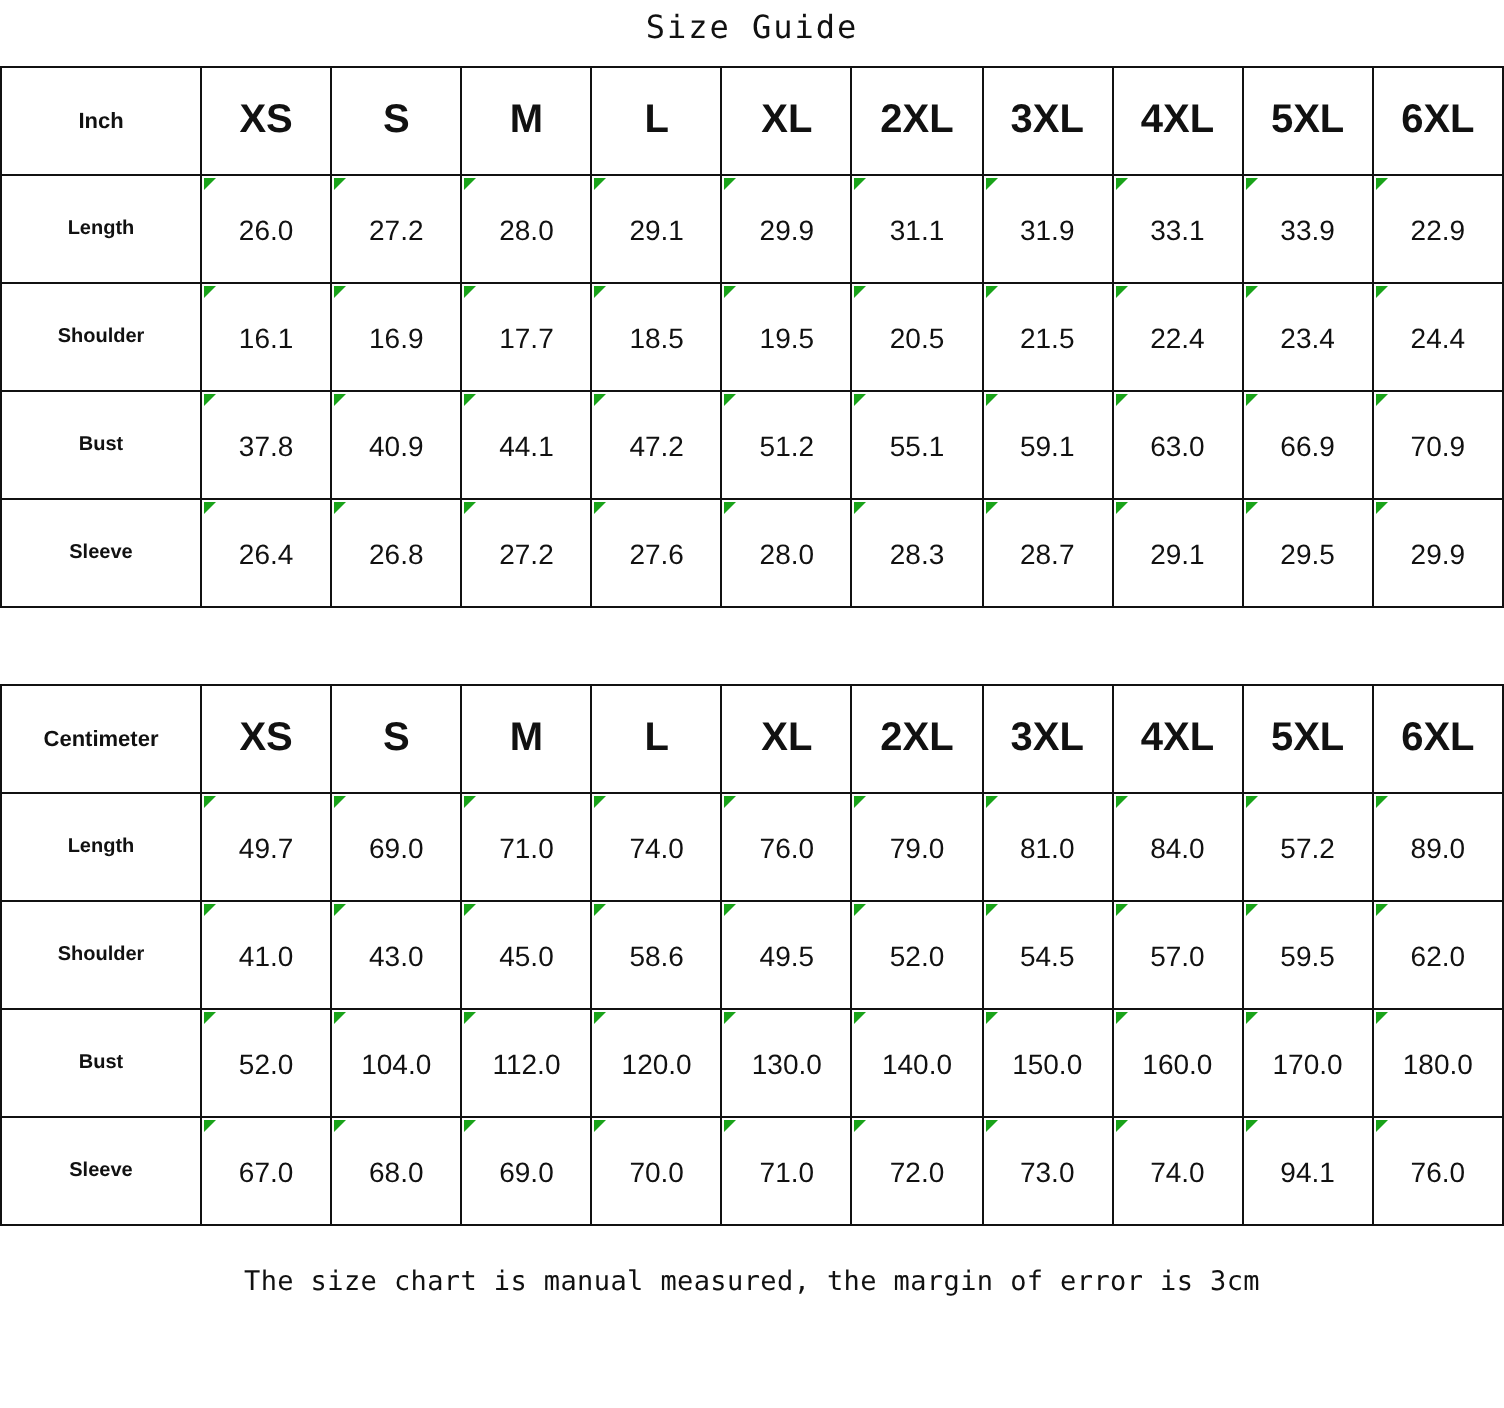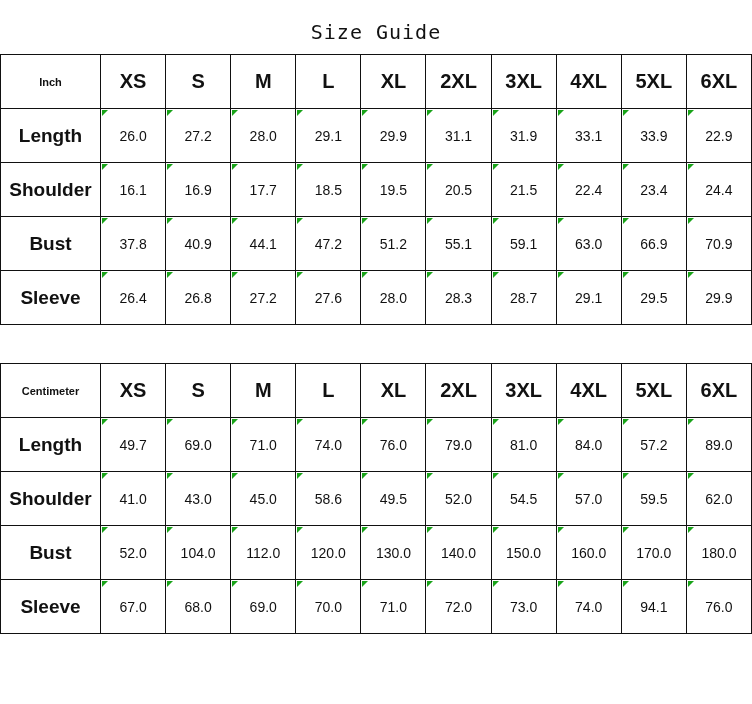--- a/index.html
+++ b/index.html
@@ -14,24 +14,24 @@
   .page {
     position: relative;
     width: 752px;
     height: 704px;
     background: #ffffff;
     overflow: hidden;
   }
   .title {
     text-align: center;
     font-family: "DejaVu Sans Mono", monospace;
-    font-size: 20px;
+    font-size: 16px;
     color: #111111;
     letter-spacing: 1px;
-    padding-top: 20px;
+    padding-top: 4px;
     padding-bottom: 10px;
     font-weight: normal;
   }
   table.size-table {
     border-collapse: collapse;
     width: 752px;
     table-layout: fixed;
     background: #ffffff;
   }
   table.size-table td, table.size-table th {
@@ -47,21 +47,21 @@
   }
   table.size-table th.unit-head {
     width: 100px;
     font-size: 11px;
   }
   table.size-table th.size-head {
     font-size: 20px;
   }
   table.size-table td.rowlabel {
     width: 100px;
-    font-size: 19px;
+    font-size: 10px;
   }
   table.size-table td.val {
     font-weight: normal;
     font-size: 14px;
   }
   
   td.val::before {
     content: "";
     position: absolute;
     top: 1px;
@@ -230,14 +230,15 @@
         <td class="val">71.0</td>
         <td class="val">72.0</td>
         <td class="val">73.0</td>
         <td class="val">74.0</td>
         <td class="val">94.1</td>
         <td class="val">76.0</td>
       </tr>
     </tbody>
   </table>
 
+  <div class="footer-note">The size chart is manual measured, the margin of error is 3cm</div>
 
 </div>
 
 </body></html>

